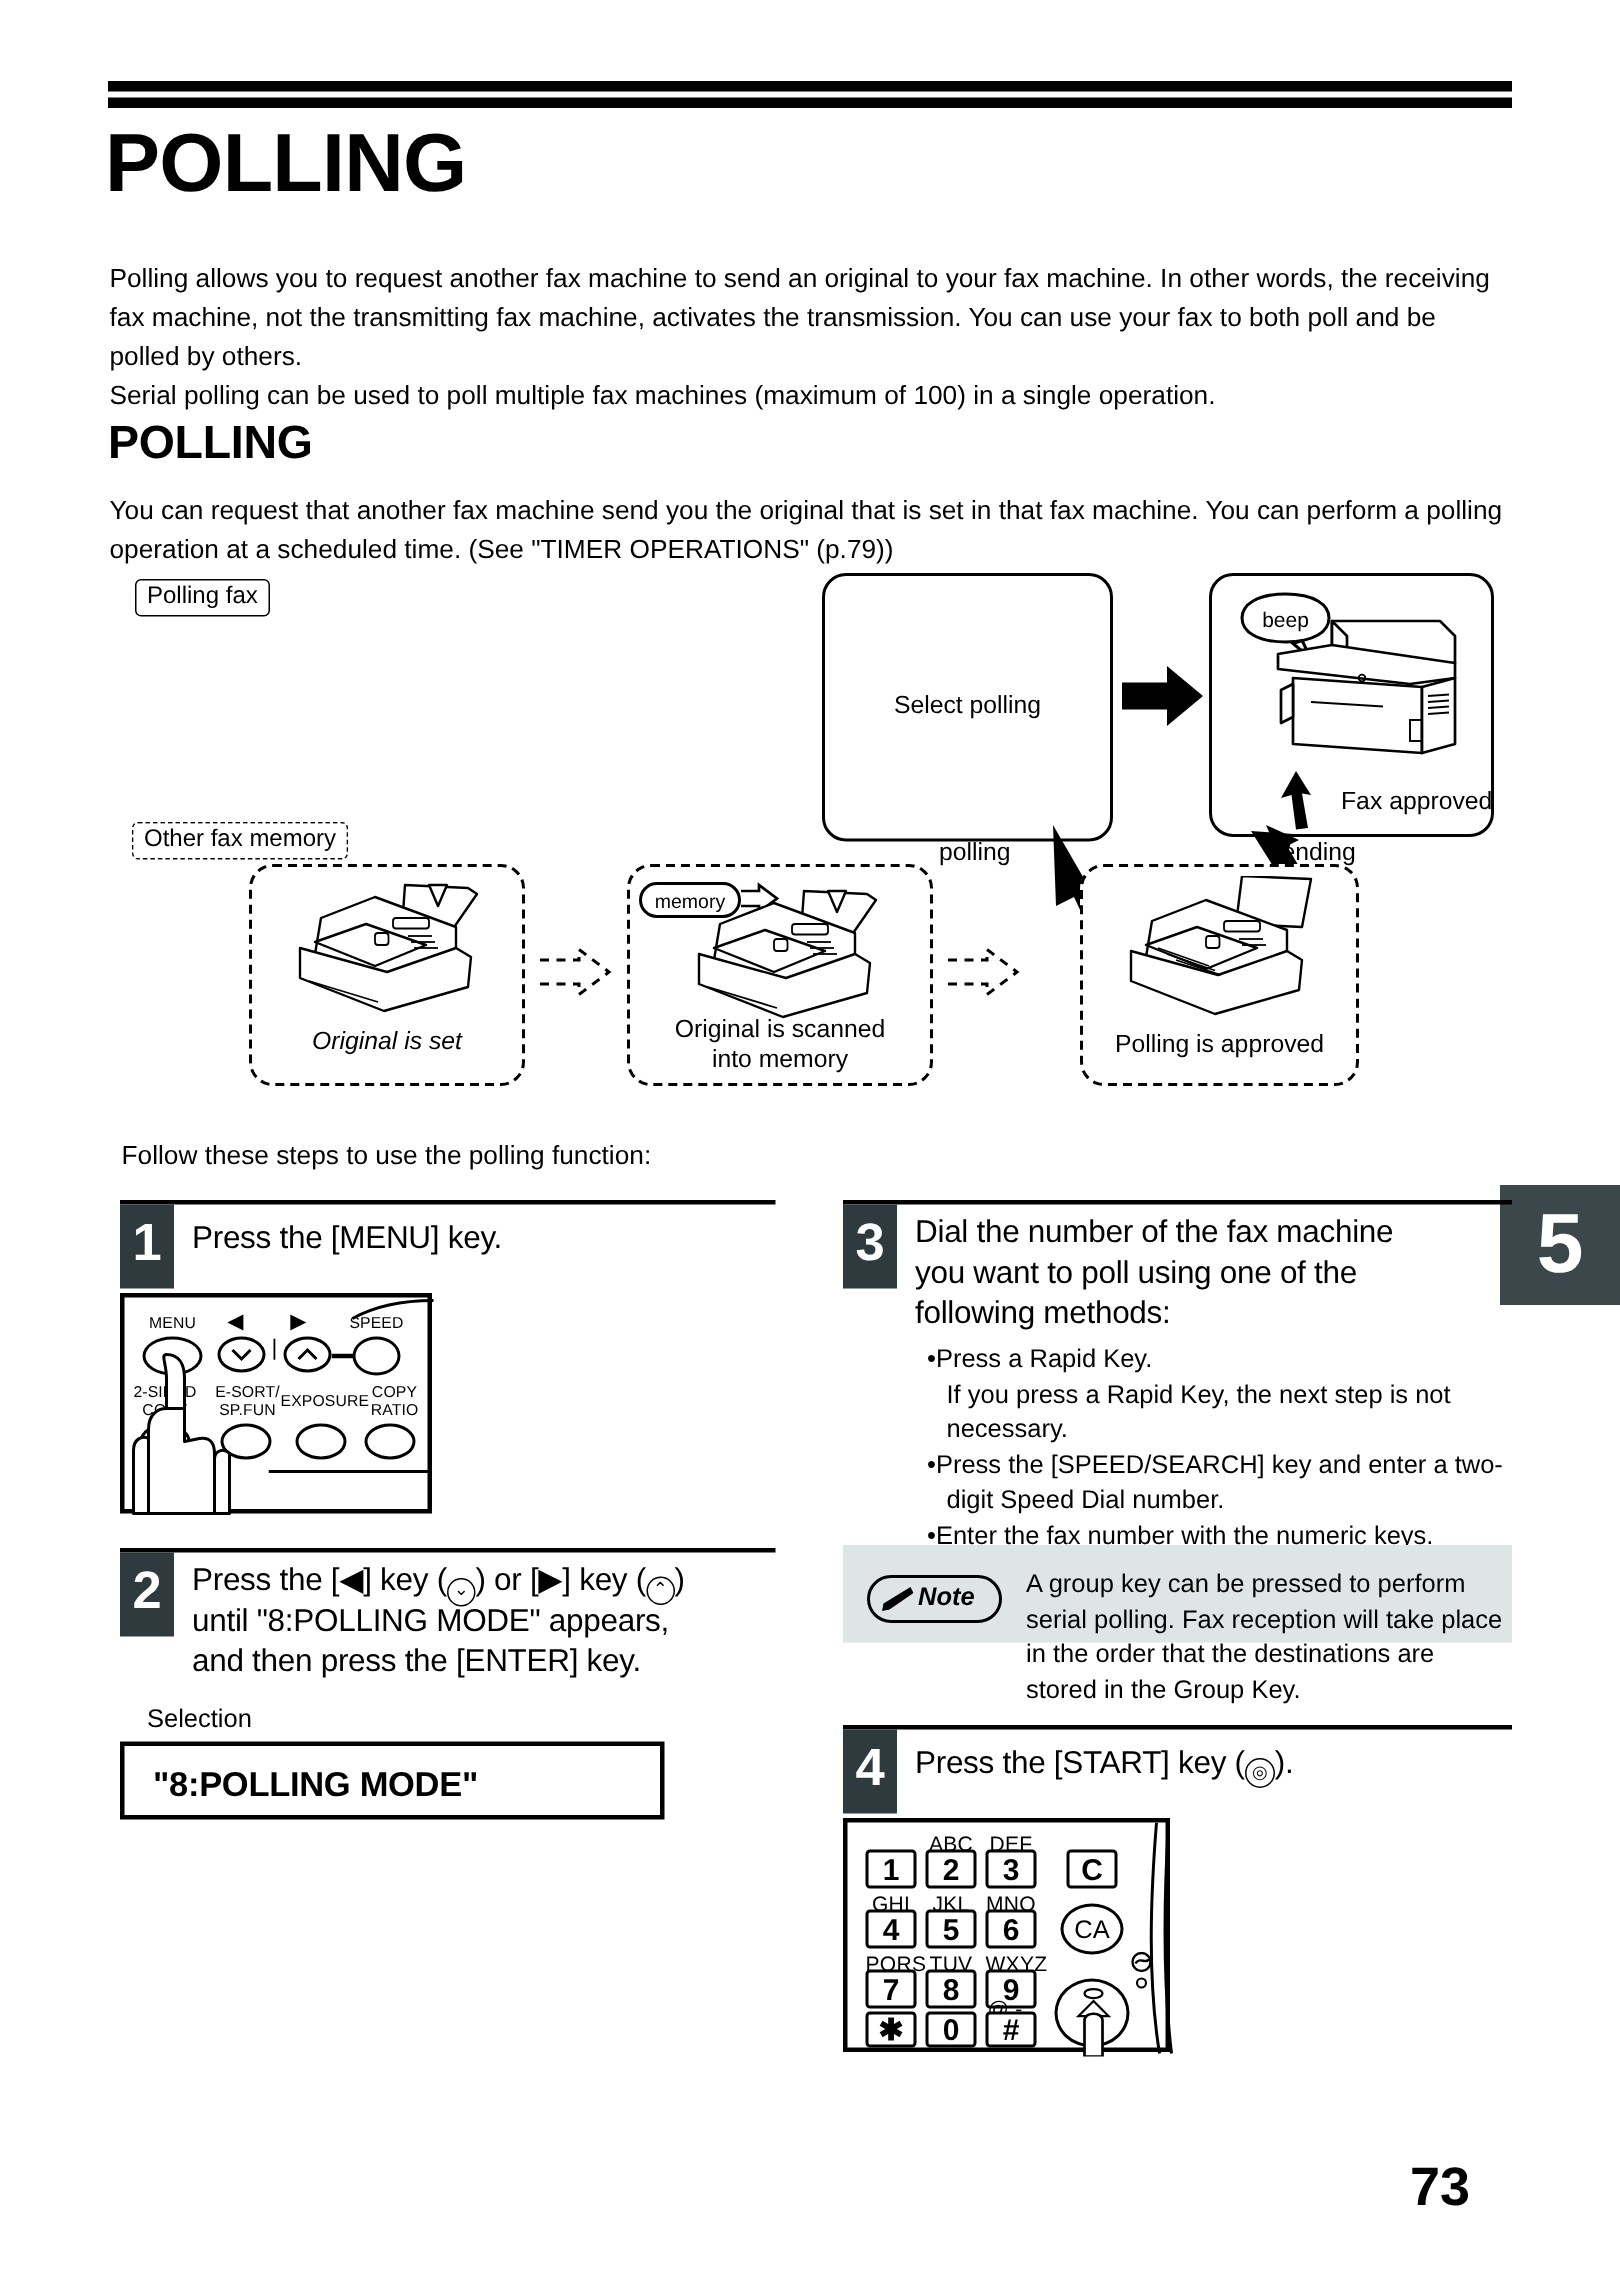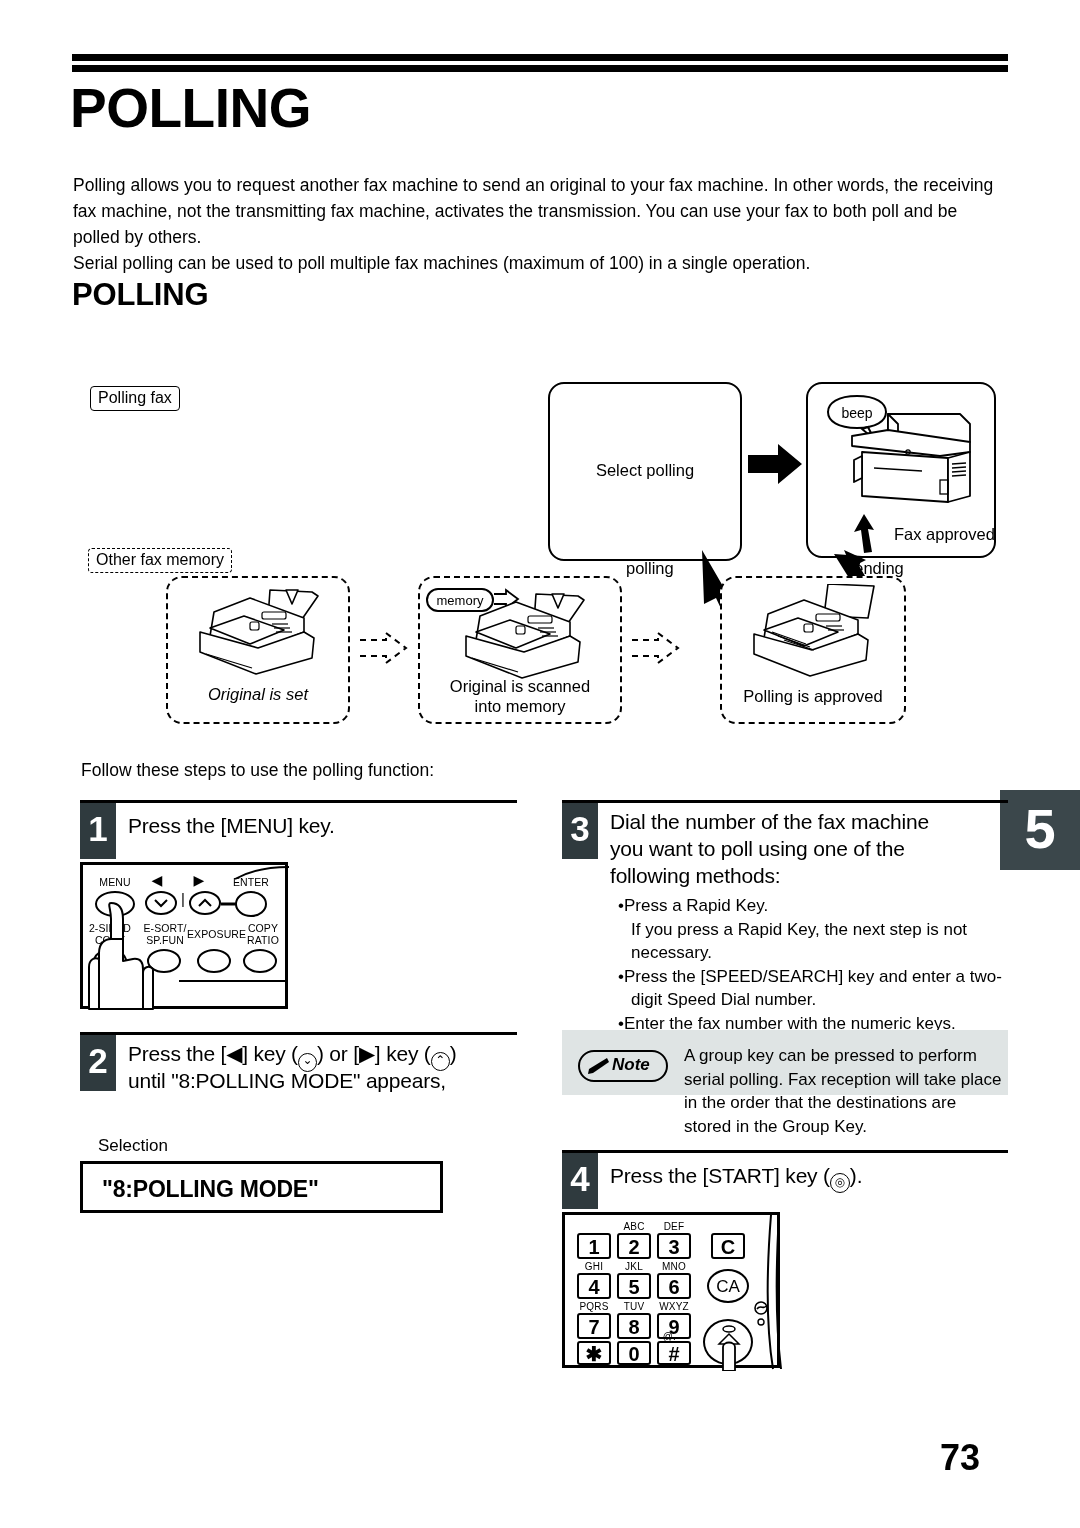--- a/index.html
+++ b/index.html
@@ -250,21 +250,21 @@
     border: 2px solid #000;
     border-radius: 3px;
     background: #fff;
     box-sizing: border-box;
     text-align: center;
     font-size: 20px;
     font-weight: bold;
   }
   .kp-sub {
     position: absolute;
-    font-size: 10px;
+    font-size: 14px;
     text-align: center;
     width: 34px;
     letter-spacing: 0.2px;
   }
   .kp-round {
     position: absolute;
     border: 2px solid #000;
     border-radius: 50%;
     background: #fff;
     box-sizing: border-box;
@@ -294,20 +294,21 @@
   <div class="rule-top-1"></div>
   <div class="rule-top-2"></div>
 
   <div class="h1-title">POLLING</div>
 
   <div class="intro-para" style="white-space: pre-line;">Polling allows you to request another fax machine to send an original to your fax machine. In other words, the receiving fax machine, not the transmitting fax machine, activates the transmission. You can use your fax to both poll and be polled by others.
 Serial polling can be used to poll multiple fax machines (maximum of 100) in a single operation.</div>
 
   <div class="h2-title">POLLING</div>
 
+  <div class="sec-para">You can request that another fax machine send you the original that is set in that fax machine. You can perform a polling operation at a scheduled time. (See "TIMER OPERATIONS" (p.79))</div>
 
   <div class="diagram">
 
     <div class="tag-box" style="left:10px; top:6px;">Polling fax</div>
 
     <div class="tag-box tag-dashed" style="left:8px; top:168px;">Other fax memory</div>
 
     <div class="panel-solid" style="left:468px; top:2px; width:190px; height:175px;">
       <div class="panel-label" style="top:76px;">Select polling</div>
     </div>
@@ -474,21 +475,21 @@
 
       <div class="cp-btn" style="left:106px; top:26px; width:32px; height:24px;"></div>
       <svg class="svg-abs" style="left:114px; top:32px;" width="16" height="12" viewBox="0 0 16 12">
         <polyline points="2,9 8,3 14,9" fill="none" stroke="#000" stroke-width="2"></polyline>
       </svg>
 
       <svg class="svg-abs" style="left:138px; top:36px;" width="26" height="6" viewBox="0 0 26 6">
         <line x1="0" y1="3" x2="26" y2="3" stroke="#000" stroke-width="3"></line>
       </svg>
 
-      <div class="cp-label" style="left:140px; top:12px; width:56px;">ENTER</div>
+      <div class="cp-label" style="left:140px; top:12px; width:56px;">SPEED</div>
       <div class="cp-btn" style="left:152px; top:26px; width:32px; height:26px;"></div>
 
       <div class="cp-label" style="left:2px; top:58px; width:50px; white-space:pre-line;">2-SIDED
 COPY</div>
       <div class="cp-label" style="left:56px; top:58px; width:52px; white-space:pre-line;">E-SORT/
 SP.FUN</div>
       <div class="cp-label" style="left:104px; top:64px; width:56px;">EXPOSURE</div>
       <div class="cp-label" style="left:156px; top:58px; width:48px; white-space:pre-line;">COPY
 RATIO</div>
 
@@ -512,20 +513,21 @@
   </div>
 
   <div class="col-left" style="top:1032px; height:190px;">
     <div class="step-head" style="height:104px;">
       <div class="step-rule" style="width:437px;"></div>
       <div class="step-badge" style="top:3px;">2</div>
       <div class="step-title" style="left:48px; top:8px;">
         <span>Press the [</span><span>◀</span><span>] key (</span><span style="display:inline-block;border:1.6px solid #000;border-radius:50%;width:17px;height:17px;line-height:13px;font-size:12px;text-align:center;vertical-align:-3px;">⌄</span><span>) or [</span><span>▶</span><span>] key (</span><span style="display:inline-block;border:1.6px solid #000;border-radius:50%;width:17px;height:17px;line-height:15px;font-size:12px;text-align:center;vertical-align:-3px;">⌃</span><span>)</span>
       </div>
       <div class="step-title" style="left:48px; top:35px;">until "8:POLLING MODE" appears,</div>
+      <div class="step-title" style="left:48px; top:62px;">and then press the [ENTER] key.</div>
     </div>
 
     <div class="sel-caption" style="left:18px; top:104px;">Selection</div>
     <div class="sel-box" style="left:0px; top:129px; width:363px; height:52px;">
       <div class="val">"8:POLLING MODE"</div>
     </div>
   </div>
 
   <div class="col-right" style="top:800px; height:210px;">
     <div class="step-head" style="height:92px;">

